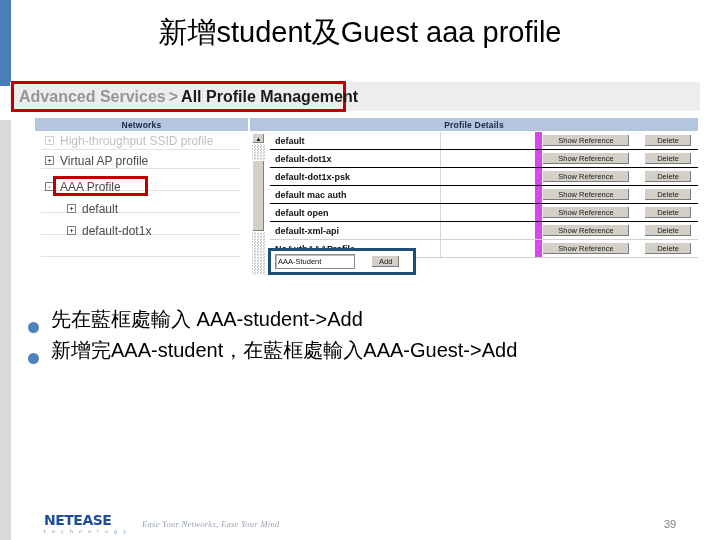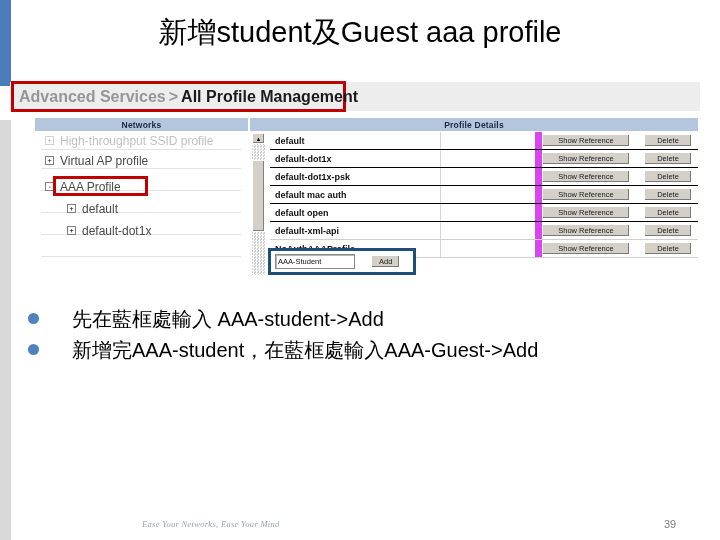--- a/index.html
+++ b/index.html
@@ -111,21 +111,21 @@
     font-size:7.5px;color:#111;display:flex;align-items:center;padding-left:2px;
     box-shadow:inset 1px 1px 0 #b8b8b8;
   }
   .addbtn{
     background:#d4d0c8;border:1px solid #ffffff;box-shadow:inset -1px -1px 0 #7a7a7a;
     font-size:7.5px;color:#1a1a1a;padding:1px 7px;
   }
 
   
   .bullets{position:absolute;left:28px;top:306px;width:660px;}
-  .bul{display:flex;align-items:flex-start;margin-bottom:4px;gap:21px;}
+  .bul{display:flex;align-items:flex-end;margin-bottom:4px;}
   .dot{
     width:11px;height:11px;border-radius:50%;background:#4f81bd;flex:0 0 auto;
     margin-top:7px;margin-right:12px;
   }
   .bul-txt{font-size:20px;line-height:27px;color:#000;white-space:nowrap;}
 
   
   .logo{position:absolute;left:44px;top:512px;}
   .logo-word{
     font-size:14px;font-weight:bold;letter-spacing:-0.5px;color:#1f4e9c;
@@ -287,16 +287,20 @@
     <div class="bul">
       <span class="dot"></span>
       <span class="bul-txt">先在藍框處輸入 AAA-student-&gt;Add</span>
     </div>
     <div class="bul">
       <span class="dot"></span>
       <span class="bul-txt">新增完AAA-student，在藍框處輸入AAA-Guest-&gt;Add</span>
     </div>
   </div>
 
+  <div class="logo">
+    <div class="logo-word">NETEASE</div>
+    <div class="logo-sub">t e c h n o l o g y</div>
+  </div>
   <div class="tagline">Ease Your Networks, Ease Your Mind</div>
   <div class="pageno">39</div>
 
 </div>
 
 </body></html>

